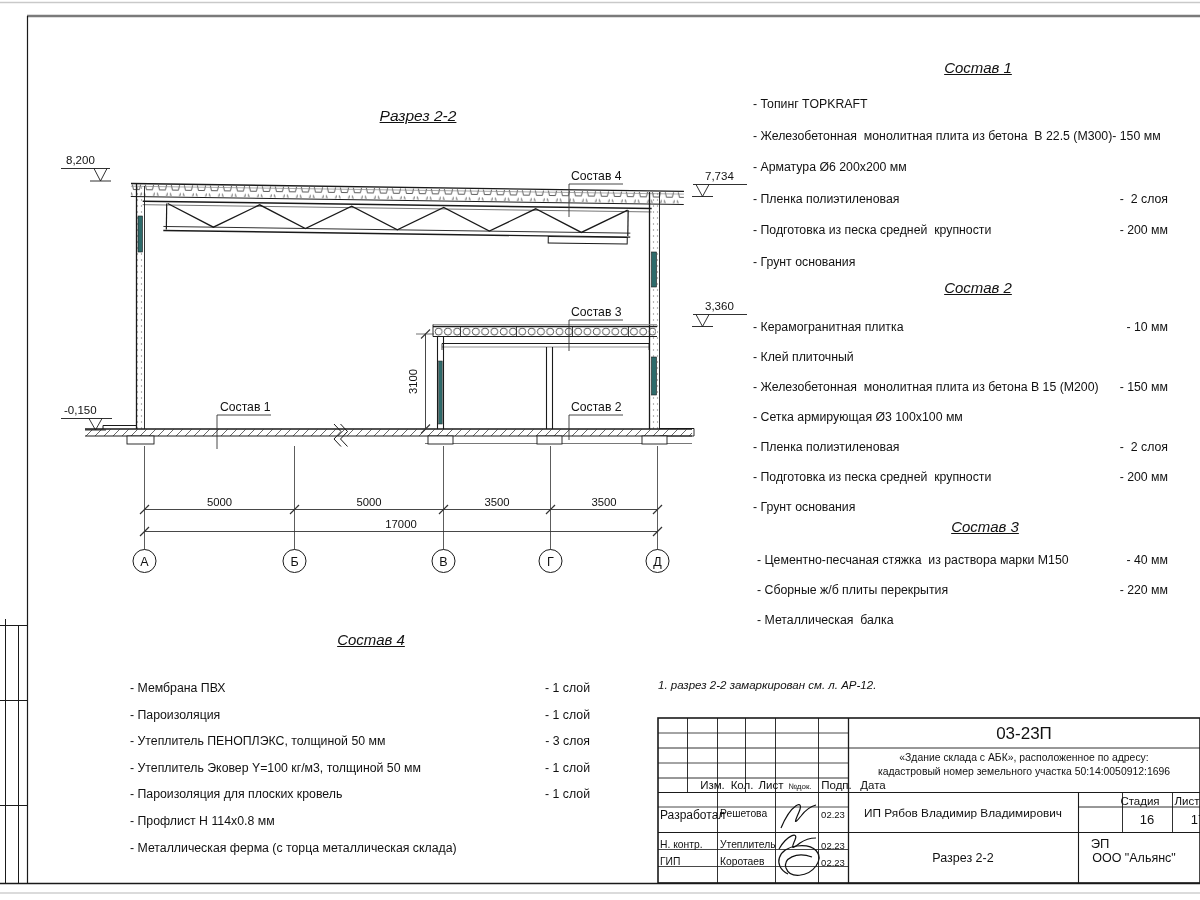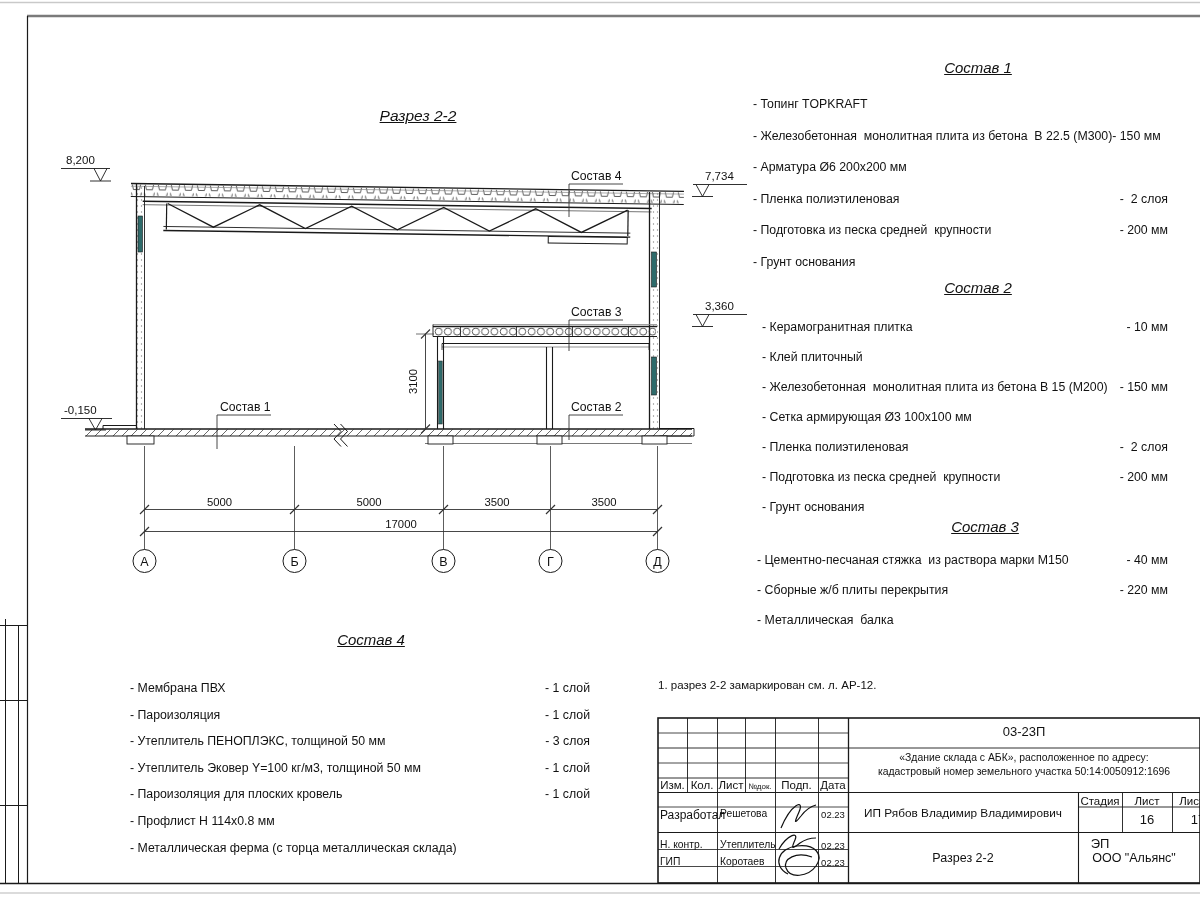--- a/index.html
+++ b/index.html
@@ -9,24 +9,24 @@
   svg text{font-family:"Liberation Sans",sans-serif;fill:#111;}
   .lbl{font-size:12.2px;}
   .dim{font-size:11.3px;text-anchor:middle;}
   .elev{font-size:11.5px;}
   .ax{font-size:12.5px;text-anchor:middle;}
   .h-it{font-style:italic;text-decoration:underline;font-size:15px;text-align:center;}
   .list{font-size:12.3px;}
   .row{position:relative;white-space:pre;}
   .row .v{position:absolute;right:0;top:0;}
   .l1 .row{height:31.6px;}
-  .l2 .row{height:30px;margin-left:9px;}
+  .l2 .row{height:30px;}
   .l3 .row{height:30px;}
   .l4 .row{height:26.6px;}
-  .tb{font-size:11.5px;text-align:center;}
+  .tb{font-size:11.5px;text-align:center;margin-left:40px;}
   .tb-sm{font-size:8px;}
   .note{font-size:11.5px;}
   .cell{position:absolute;text-align:center;}
 </style>
 </head>
 <body>
 
 <div id="sheet">
 
   <svg class="abs" style="left:0;top:0;" width="1200" height="900" viewBox="0 0 1200 900">
@@ -277,23 +277,23 @@
   <div class="abs list l4" style="left:130px;top:681px;width:460px;">
     <div class="row"><span class="t">- Мембрана ПВХ</span><span class="v">- 1 слой</span></div>
     <div class="row"><span class="t">- Пароизоляция</span><span class="v">- 1 слой</span></div>
     <div class="row"><span class="t">- Утеплитель ПЕНОПЛЭКС, толщиной 50 мм</span><span class="v">- 3 слоя</span></div>
     <div class="row"><span class="t">- Утеплитель Эковер Y=100 кг/м3, толщиной 50 мм</span><span class="v">- 1 слой</span></div>
     <div class="row"><span class="t">- Пароизоляция для плоских кровель</span><span class="v">- 1 слой</span></div>
     <div class="row"><span class="t">- Профлист Н 114х0.8 мм</span><span class="v"></span></div>
     <div class="row"><span class="t">- Металлическая ферма (с торца металлическая склада)</span><span class="v"></span></div>
   </div>
 
-  <div class="abs note" style="left:658px;top:679px;">1. разрез 2-2 замаркирован см. л. АР-12.</div>
-
-  <div class="cell" style="left:848px;top:724px;width:352px;font-size:13px;">03-23П</div>
+  <div class="abs note" style="left:658px;top:679px;font-style:italic;">1. разрез 2-2 замаркирован см. л. АР-12.</div>
+
+  <div class="cell" style="left:848px;top:724px;width:352px;font-size:17px;">03-23П</div>
 
   <div class="cell" style="left:853px;top:751px;width:342px;font-size:10.4px;line-height:13.5px;">
     <div>«Здание склада с АБК», расположенное по адресу:</div>
     <div>кадастровый номер земельного участка 50:14:0050912:1696</div>
   </div>
 
   <div class="cell tb" style="left:658px;top:779px;width:29px;">Изм.</div>
   <div class="cell tb" style="left:687px;top:779px;width:30px;">Кол.</div>
   <div class="cell tb" style="left:717px;top:779px;width:28px;">Лист</div>
   <div class="cell tb tb-sm" style="left:745px;top:782px;width:30px;">№док.</div>

